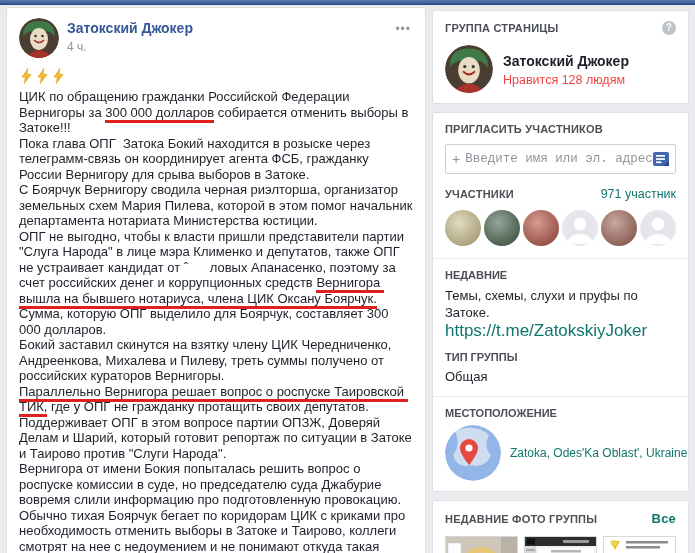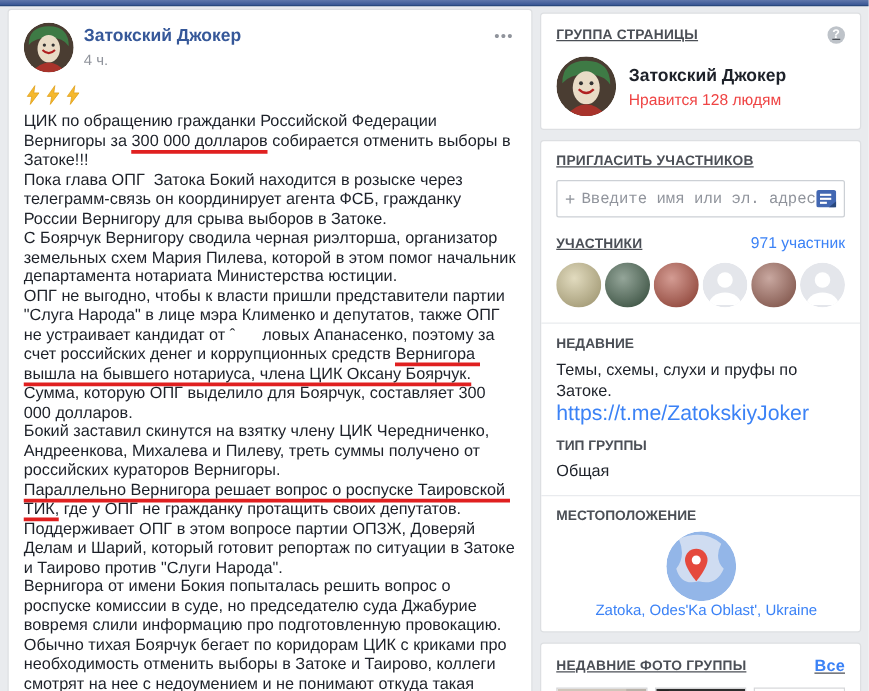--- a/index.html
+++ b/index.html
@@ -32,48 +32,48 @@
   .post-par { white-space:pre-wrap; }
   .red-underline { border-bottom:3px solid #e02020; }
   
   .sidebar { position:absolute; left:432px; top:10px; width:257px; }
   .side-card {
     background:#fff; border:1px solid #dddfe2; border-radius:3px;
     padding:10px 12px; margin-bottom:8px;
   }
   .side-header {
     font-size:11px; font-weight:bold; color:#4b4f56; letter-spacing:.2px;
-    display:flex; justify-content:space-between; align-items:center;text-decoration:underline;
+    display:flex; justify-content:space-between; align-items:center;
   }
   .help-icon {
     width:14px; height:14px; border-radius:50%; background:#bec3c9; color:#fff;
     font-size:10px; font-weight:bold; text-align:center; line-height:14px; cursor:pointer;
   }
   .group-row { display:flex; align-items:center; margin-top:10px; }
   .avatar48 { width:48px; height:48px; border-radius:50%; overflow:hidden; flex:0 0 48px; cursor:pointer; }
   .group-meta { margin-left:10px; }
   .group-name { font-size:14px; font-weight:bold; color:#1d2129; text-decoration:none; cursor:pointer; }
   .group-likes { font-size:12.5px; color:#ef4444; margin-top:3px; }
   .invite-box {
     margin-top:9px; height:30px; border:1px solid #ccd0d5; border-radius:2px;
     display:flex; align-items:center; padding:0 6px; background:#fff;
   }
   .plus-glyph { color:#90949c; font-size:14px; margin-right:5px; }
   .invite-input { border:none; outline:none; flex:1; font-size:12.5px; font-family:Liberation Mono, monospace; color:#000000; min-width:0; }
   .invite-input::placeholder { color:#90949c; }
   .members-head { margin-top:13px; display:flex; justify-content:space-between; align-items:baseline; }
-  .blue-link { color:#3b82f6; font-size:12.5px; text-decoration:none; cursor:pointer; }
+  .blue-link { color:#0f766e; font-size:12.5px; text-decoration:none; cursor:pointer; }
   .members-avatars { display:flex; justify-content:space-between; margin-top:9px; }
   .member-avatar { width:36px; height:36px; border-radius:50%; overflow:hidden; cursor:pointer; }
   .divider { border:none; border-top:1px solid #e9ebee; margin:12px -12px 10px -12px; }
   .section-title { font-size:11px; font-weight:bold; color:#4b4f56; margin-bottom:6px; }
   .desc-text { font-size:13px; color:#1d2129; line-height:17px; }
   .desc-link { display:block; font-size:17px; margin-bottom:10px; }
   .type-value { font-size:13px; margin-bottom:2px; }
-  .loc-row { display:flex; align-items:center; margin-top:4px;flex-direction:column; }
+  .loc-row { display:flex; align-items:center; margin-top:4px; }
   .map-circle { width:56px; height:56px; flex:0 0 56px; border-radius:50%; overflow:hidden; cursor:pointer; }
   .loc-link { margin-left:9px; font-size:12px; white-space:nowrap; }
   .photos-row { display:flex; justify-content:space-between; margin-top:10px; }
   .photo-thumb { width:73px; height:80px; border:1px solid #d6d7da; background:#fff; cursor:pointer; }
   .photo-thumb svg { display:block; }
 </style>
 </head>
 <body>
 
 <div class="topbar"></div>

